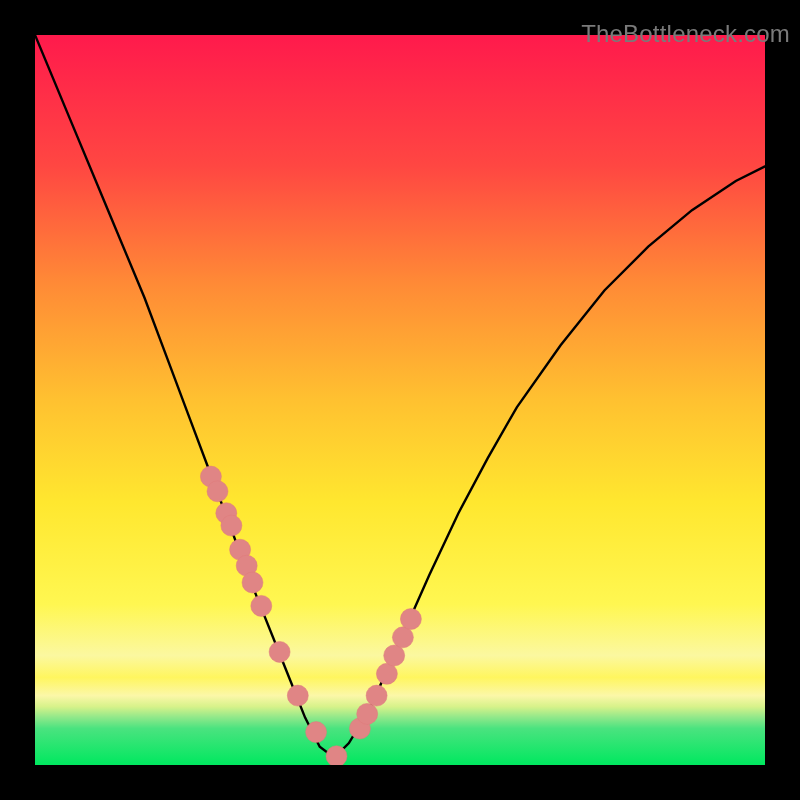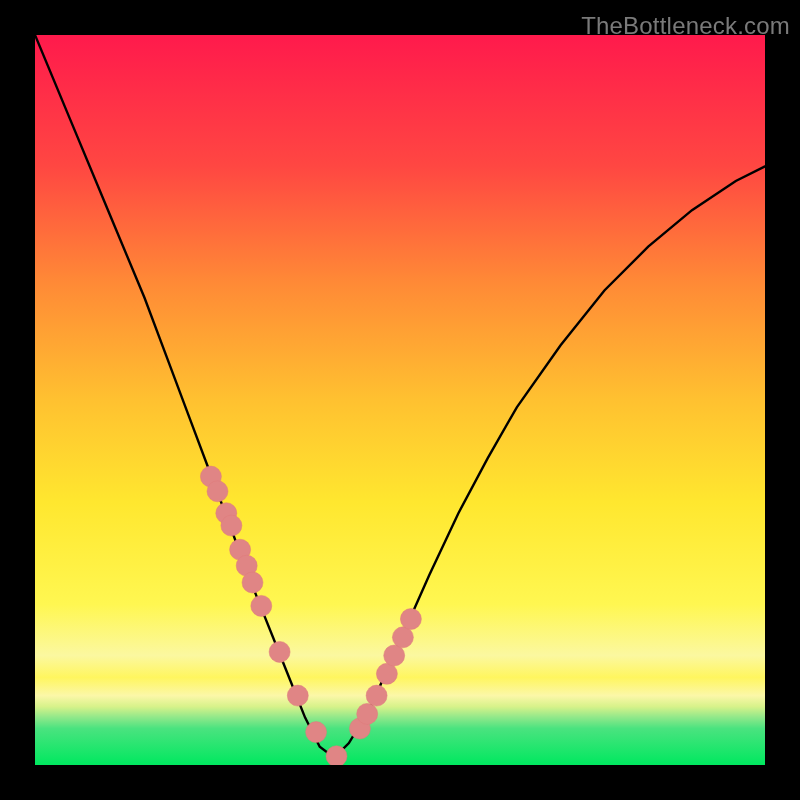--- a/index.html
+++ b/index.html
@@ -10,21 +10,21 @@
     overflow: hidden;
     background: #fff;
   }
   .container {
     width: 800px;
     height: 800px;
     position: relative;
   }
   .watermark {
     position: absolute;
-    top: 12px;
+    top: 20px;
     right: 10px;
     font-family: Arial, Helvetica, sans-serif;
     font-size: 24px;
     color: #7a7a7a;
     font-weight: 400;
     letter-spacing: 0.2px;
   }
   svg {
     display: block;
   }

